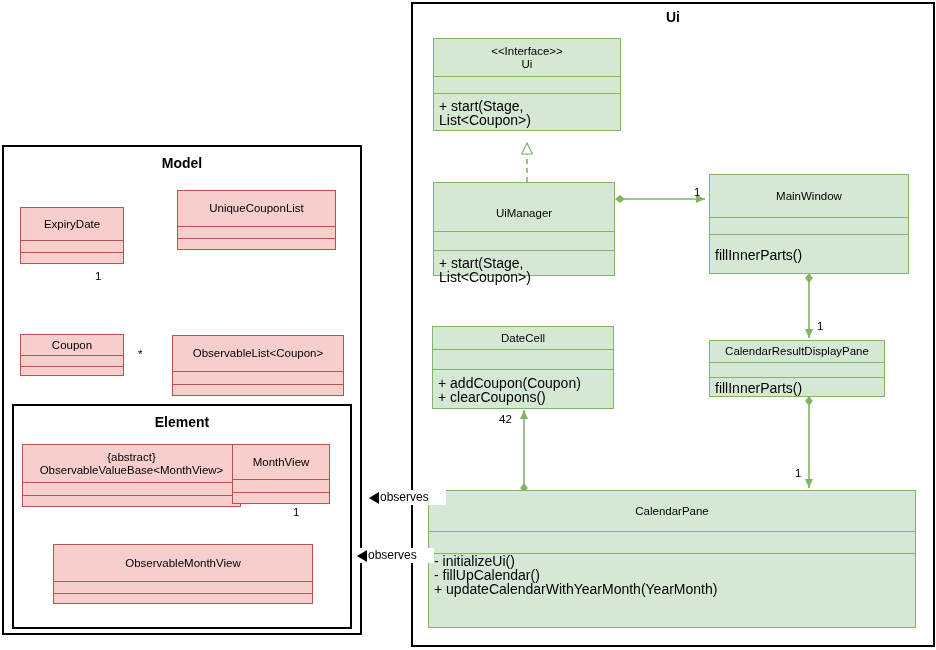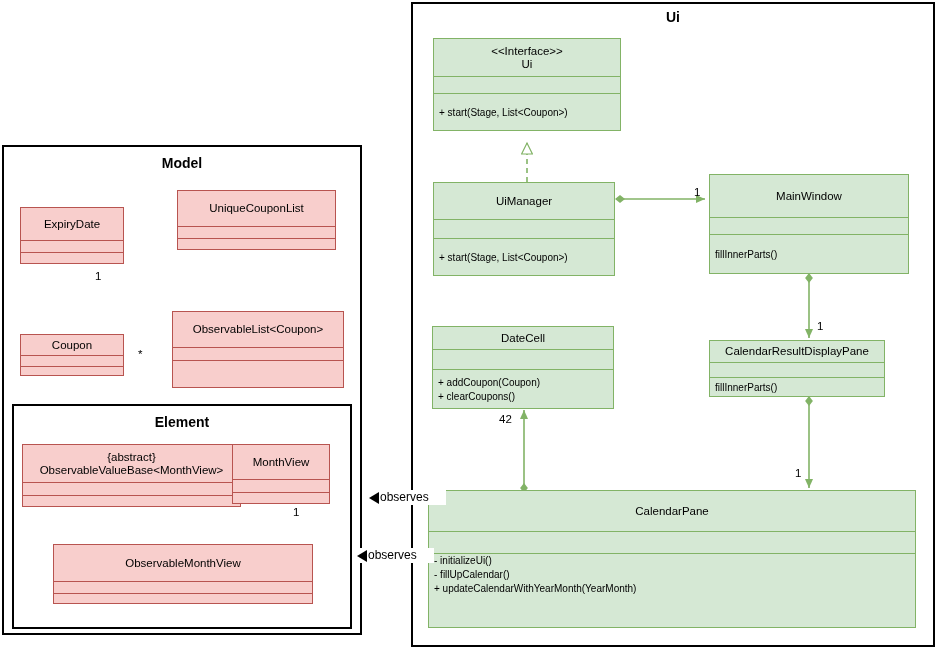--- a/index.html
+++ b/index.html
@@ -60,21 +60,21 @@
     font-size: 11.5px;
     line-height: 13px;
     color: #000000;
     box-sizing: border-box;
     padding: 2px 4px;
   }
   .uml .band {
     flex: none;
     box-sizing: border-box;
     border-top: 1px solid;
-    font-size: 10px;
+    font-size: 14px;
     line-height: 14px;
     color: #000000;
     padding: 0 5px;
     display: flex;
     flex-direction: column;
     justify-content: center;
     white-space: pre-line;
     text-align: left;
   }
   .uml .band.empty { padding: 0; }
@@ -240,21 +240,21 @@
   </div>
 
   <div class="uml green" style="left:433px; top:38px; width:188px; height:93px;">
     <div class="name-band" style="height:37px; white-space:pre-line;">&lt;&lt;Interface&gt;&gt;
 Ui</div>
     <div class="band empty" style="height:17px;"></div>
     <div class="band" style="height:38px;">+ start(Stage, List&lt;Coupon&gt;)</div>
   </div>
 
   <div class="uml green" style="left:433px; top:182px; width:182px; height:94px;">
-    <div class="name-band" style="height:36px;">UiManager</div>
+    <div class="name-band" style="height:36px;margin-top:12px;">UiManager</div>
     <div class="band empty" style="height:19px;"></div>
     <div class="band" style="height:38px;">+ start(Stage, List&lt;Coupon&gt;)</div>
   </div>
 
   <div class="uml green" style="left:709px; top:174px; width:200px; height:100px;">
     <div class="name-band" style="height:42px;">MainWindow</div>
     <div class="band empty" style="height:17px;"></div>
     <div class="band" style="height:40px;">fillInnerParts()</div>
   </div>
 
@@ -290,21 +290,21 @@
     <div class="band empty" style="height:12px;"></div>
     <div class="band empty" style="height:11px;"></div>
   </div>
 
   <div class="uml pink" style="left:20px; top:334px; width:104px; height:42px;">
     <div class="name-band" style="height:20px;">Coupon</div>
     <div class="band empty" style="height:11px;"></div>
     <div class="band empty" style="height:10px;"></div>
   </div>
 
-  <div class="uml pink" style="left:172px; top:311px; width:172px; height:77px;">
+  <div class="uml pink" style="left:172px; top:335px; width:172px; height:61px;">
     <div class="name-band" style="height:35px;">ObservableList&lt;Coupon&gt;</div>
     <div class="band empty" style="height:13px;"></div>
     <div class="band empty" style="height:12px;"></div>
   </div>
 
   <div class="uml pink" style="left:22px; top:444px; width:219px; height:63px;">
     <div class="name-band" style="height:37px; white-space:pre-line;">{abstract}
 ObservableValueBase&lt;MonthView&gt;</div>
     <div class="band empty" style="height:13px;"></div>
     <div class="band empty" style="height:12px;"></div>

